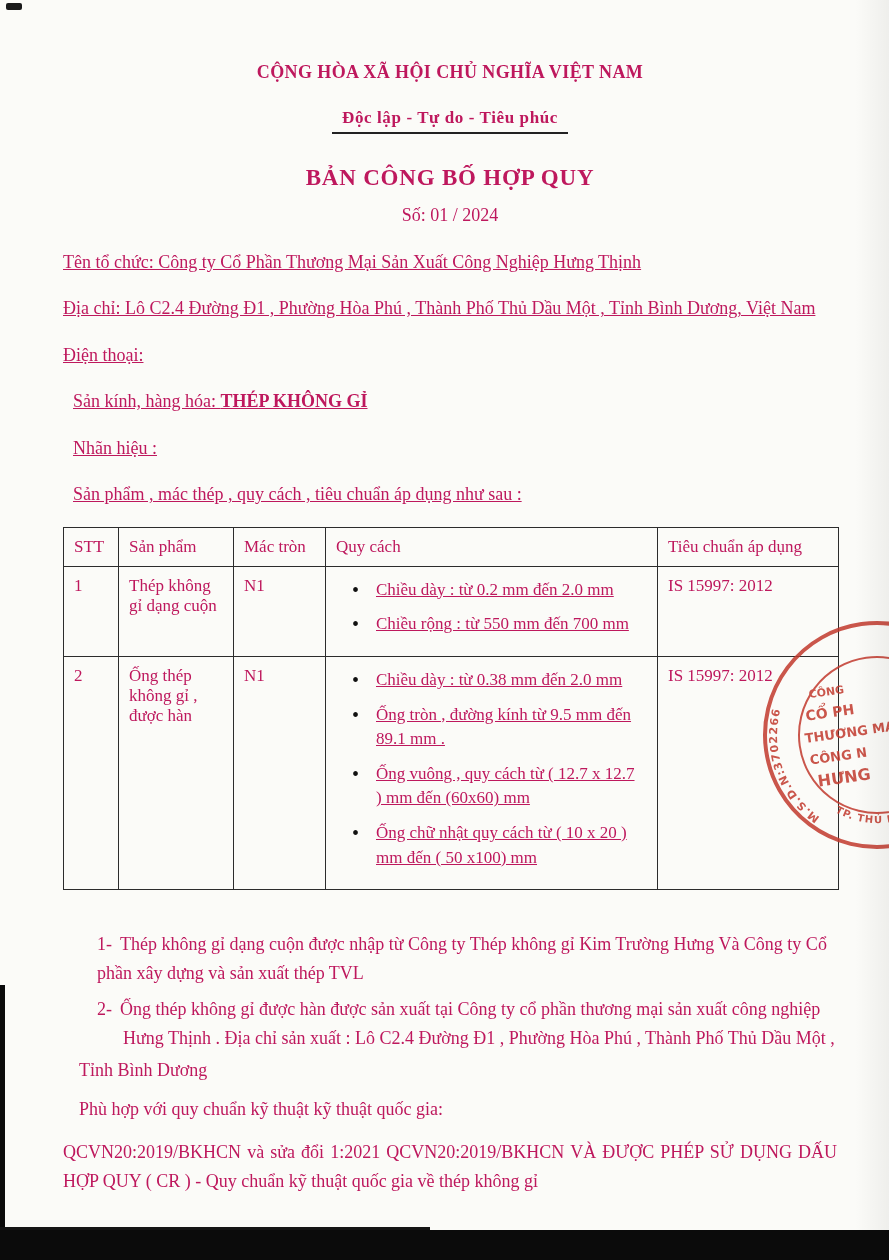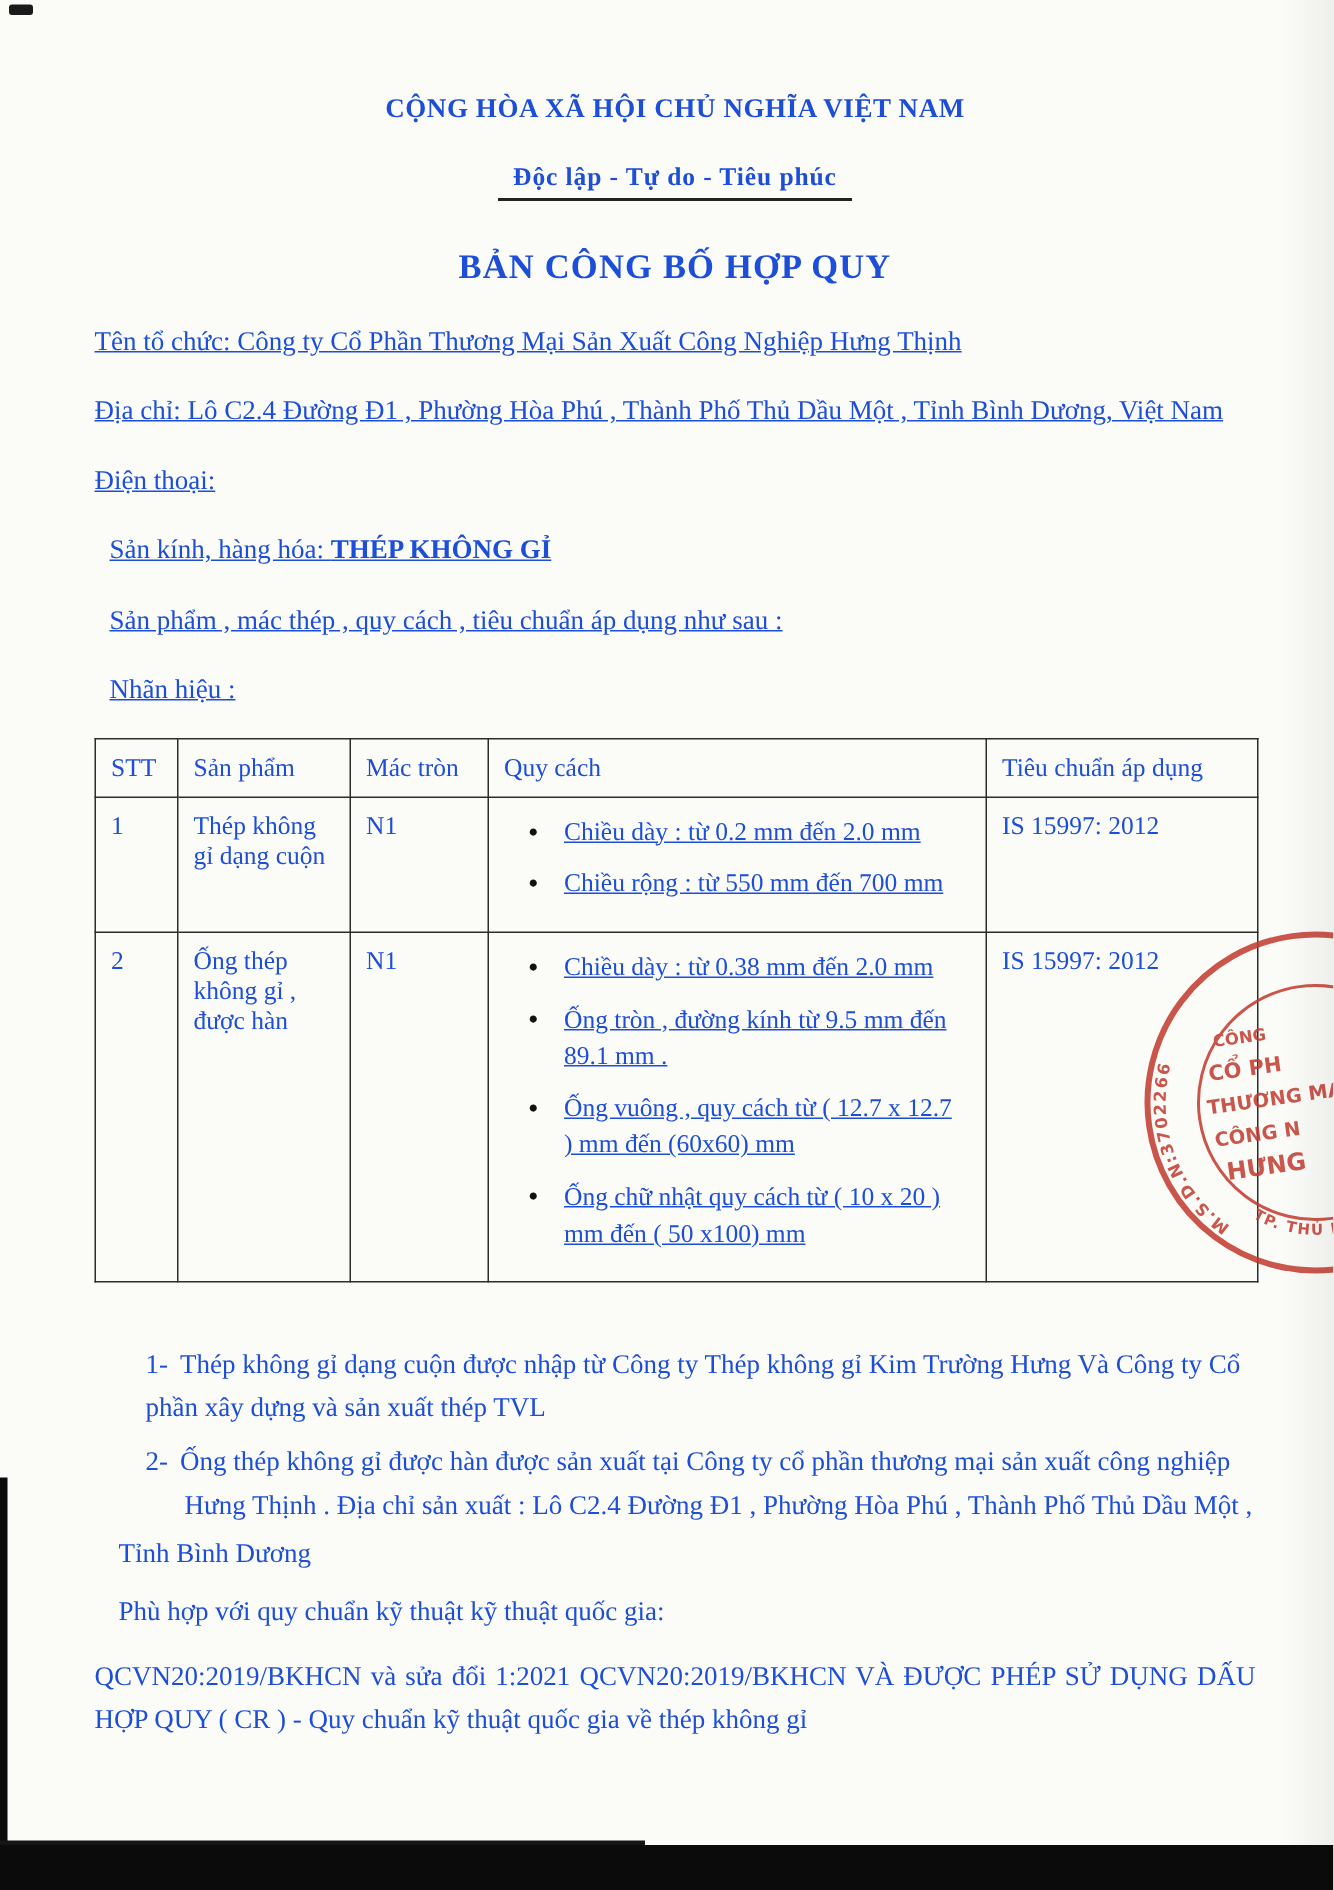--- a/index.html
+++ b/index.html
@@ -3,21 +3,21 @@
 <meta charset="utf-8">
 <style>
   html,body{margin:0;padding:0;background:#e9e9e9;}
   .page{
     position:relative;
     width:889px;height:1260px;
     margin:0 auto;
     background:#fbfbf8;
     overflow:hidden;
     font-family:"Liberation Serif","DejaVu Serif",serif;
-    color:#1d4ed8;
+    color:#be185d;
   }
   .page::after{
     content:"";position:absolute;top:0;right:0;bottom:0;width:34px;
     background:linear-gradient(to right, rgba(0,0,0,0), rgba(0,0,0,0.05));
     pointer-events:none;
   }
   .content{
     position:relative;
     padding:62px 52px 0 63px;
   }
@@ -90,27 +90,28 @@
   <div class="scan-mark-tl"></div>
 
   <div class="content">
 
     <div class="nat-header">
       <div class="nat-line1">CỘNG HÒA XÃ HỘI CHỦ NGHĨA VIỆT NAM</div><br>
       <span class="nat-line2">Độc lập - Tự do - Tiêu phúc</span>
     </div>
 
     <div class="doc-title">BẢN CÔNG BỐ HỢP QUY</div>
+    <div class="doc-number">Số: 01 / 2024</div>
 
     <p class="para first">Tên tổ chức: Công ty Cổ Phần Thương Mại Sản Xuất Công Nghiệp Hưng Thịnh</p>
     <p class="para" style="margin-top:2px;">Địa chỉ: Lô C2.4 Đường Đ1 , Phường Hòa Phú , Thành Phố Thủ Dầu Một , Tỉnh Bình Dương, Việt Nam</p>
     <p class="para">Điện thoại:</p>
     <p class="para indent"><span>Sản kính, hàng hóa: </span><span class="bold">THÉP KHÔNG GỈ</span></p>
+    <p class="para indent" style="margin-top:4px;">Nhãn hiệu :</p>
     <p class="para indent">Sản phẩm , mác thép , quy cách , tiêu chuẩn áp dụng như sau :</p>
-    <p class="para indent" style="margin-top:4px;">Nhãn hiệu :</p>
 
     <table class="spec">
       <colgroup>
         <col class="c-stt">
           <col class="c-sp">
           <col class="c-mt">
           <col class="c-qc">
           <col class="c-tc">
       </colgroup>
       <tbody>

